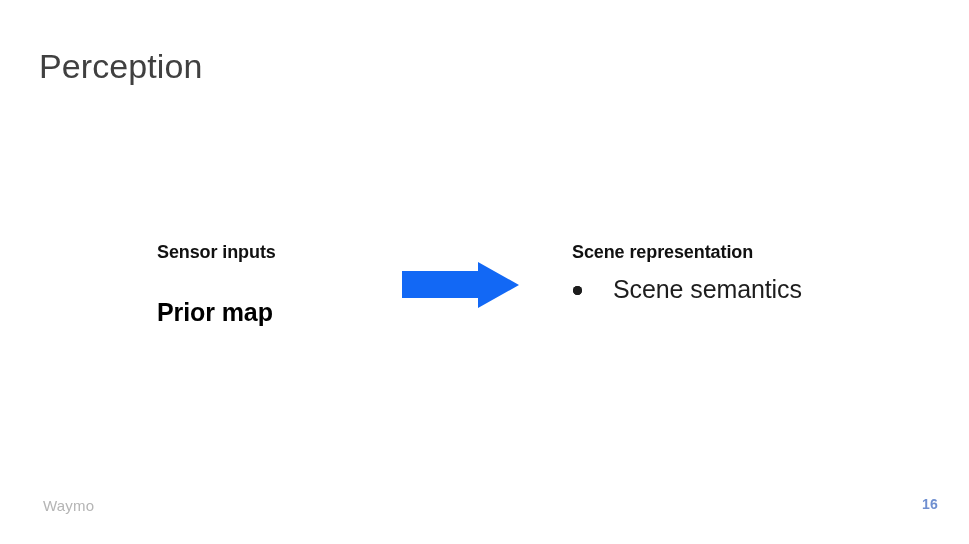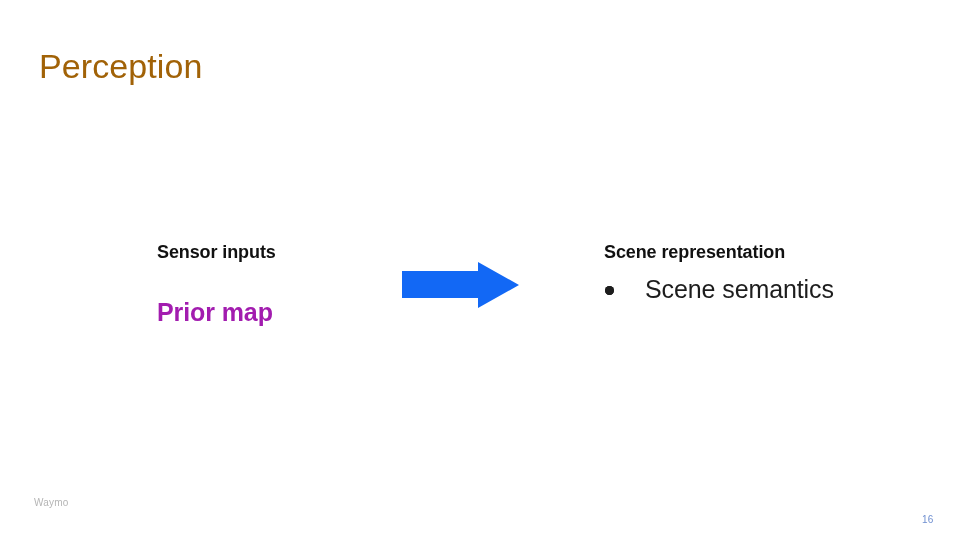--- a/index.html
+++ b/index.html
@@ -19,21 +19,21 @@
     height: 544px;
     background: #ffffff;
   }
   .slide-title {
     position: absolute;
     left: 39px;
     top: 46px;
     font-size: 34px;
     font-weight: 400;
     letter-spacing: 0.1px;
-    color: #a16207;
+    color: #404040;
     line-height: 40px;
     white-space: nowrap;
   }
   
   .col-left {
     position: absolute;
     left: 157px;
     top: 237px;
     width: 230px;
   }
@@ -42,40 +42,40 @@
     font-weight: 700;
     color: #111111;
     line-height: 30px;
     letter-spacing: -0.1px;
     white-space: nowrap;
   }
   .heading-muted {
     margin-top: 30px;
     font-size: 25px;
     font-weight: 700;
-    color: #a21caf;
+    color: #000000;
     line-height: 30px;
     letter-spacing: -0.1px;
     white-space: nowrap;
   }
   
   .arrow-wrap {
     position: absolute;
     left: 400px;
     top: 259px;
     width: 122px;
     height: 52px;
   }
   .arrow-wrap svg {
     display: block;
   }
   
   .col-right {
     position: absolute;
-    left: 604px;
+    left: 572px;
     top: 237px;
     width: 330px;
   }
   .bullet-list {
     list-style: none;
     margin: 6px 0 0 0;
     padding: 0;
   }
   .bullet-item {
     position: relative;
@@ -92,33 +92,33 @@
     left: 1px;
     top: 13px;
     width: 9px;
     height: 9px;
     border-radius: 50%;
     background: #1d1d1d;
   }
   
   .footer-brand {
     position: absolute;
-    left: 34px;
+    left: 43px;
     top: 497px;
-    font-size: 10px;
+    font-size: 15px;
     font-weight: 400;
     color: #b5b5b5;
     letter-spacing: 0.2px;
   }
   .footer-page {
     position: absolute;
     left: 922px;
-    top: 514px;
-    font-size: 10px;
-    font-weight: 400;
+    top: 496px;
+    font-size: 14px;
+    font-weight: 700;
     color: #6f8fd0;
     letter-spacing: 0.2px;
   }
 </style>
 </head>
 <body>
 
 <div class="slide">
 
   <div class="slide-title">Perception</div>

